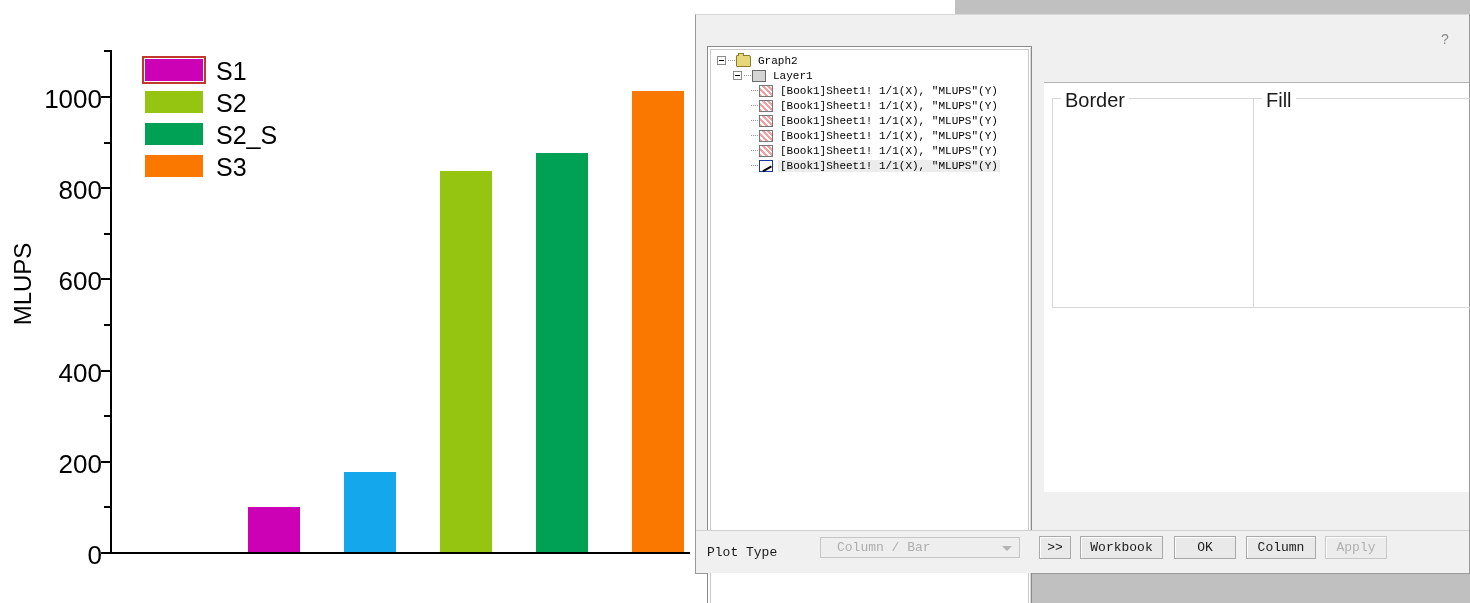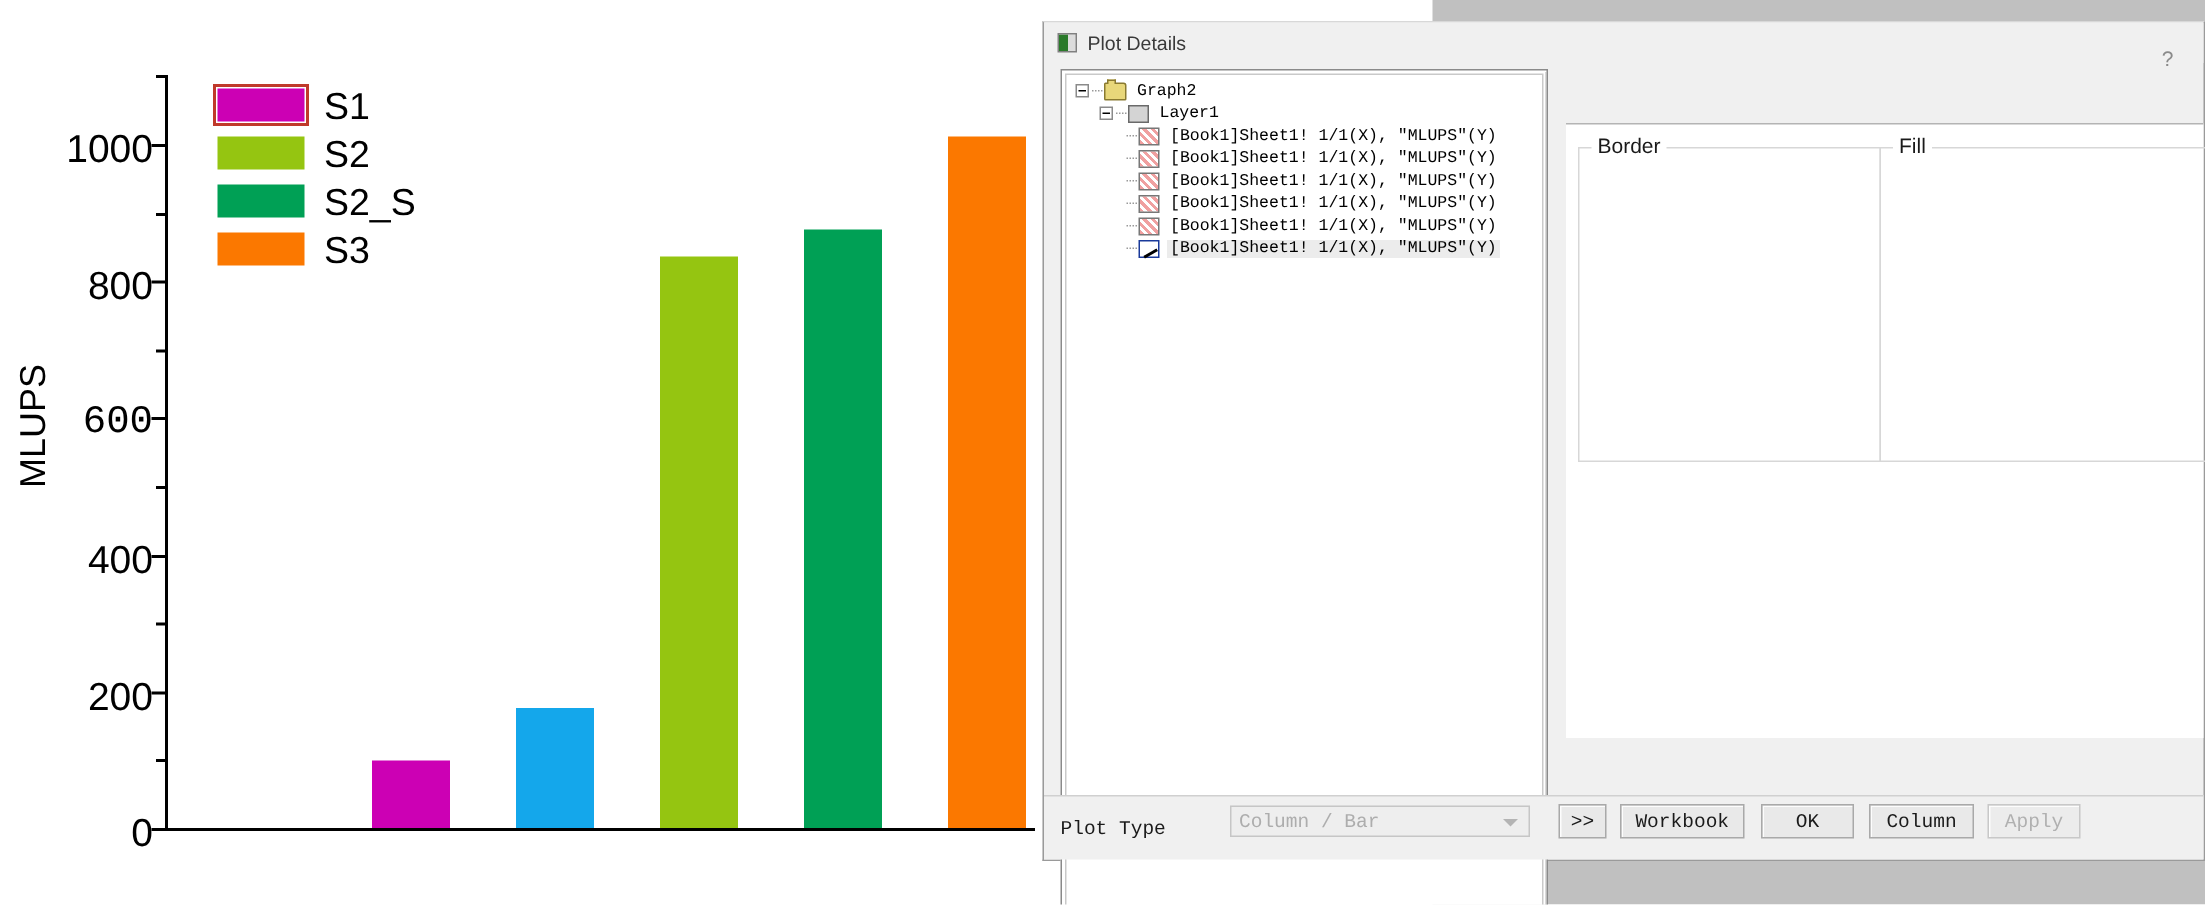--- a/index.html
+++ b/index.html
@@ -140,27 +140,27 @@
     position:absolute;left:348px;top:67px;width:425px;height:410px;
     background:#ffffff;border-top:1px solid #b4b4b4;
     box-sizing:border-box;
   }
 
   .groupbox{
     position:absolute;border:1px solid #d7d7d7;box-sizing:border-box;
   }
   .group-legend{
     position:absolute;top:-10px;left:8px;background:#ffffff;padding:0 4px;
-    font-size:14px;color:#1a1a1a;
+    font-size:20px;color:#1a1a1a;
   }
 
   .combo{
     position:absolute;border:1px solid #9a9a9a;background:#ffffff;
     box-sizing:border-box;display:flex;align-items:center;
-    font-size:14px;color:#1a1a1a;padding-left:5px;
+    font-size:14px;color:#1a1a1a;padding-left:16px;
   }
   .combo .arrow{
     position:absolute;right:7px;top:50%;margin-top:-2px;
     width:0;height:0;border-left:5px solid transparent;border-right:5px solid transparent;
     border-top:5px solid #4a4a4a;
   }
   .combo.disabled{background:#eeeeee;color:#adadad;border-color:#c6c6c6;}
   .combo.disabled .arrow{border-top-color:#b4b4b4;}
 
   
@@ -204,21 +204,21 @@
       <div class="tick-minor" style="left: 104px; top: 232.8px;"></div>
       <div class="tick-major" style="left: 101px; top: 187.2px;"></div>
       <div class="tick-minor" style="left: 104px; top: 141.6px;"></div>
       <div class="tick-major" style="left: 101px; top: 96px;"></div>
       <div class="tick-minor" style="left: 104px; top: 50.4px;"></div>
     </div>
   <div id="ylabels">
       <div class="ytick-label" style="top: 542px;">0</div>
       <div class="ytick-label" style="top: 450.8px;">200</div>
       <div class="ytick-label" style="top: 359.6px;">400</div>
-      <div class="ytick-label" style="top: 268.4px; font-family: Liberation Mono, monospace;">600</div>
+      <div class="ytick-label" style="top: 268.4px;">600</div>
       <div class="ytick-label" style="top: 177.2px;">800</div>
       <div class="ytick-label" style="top: 86px;">1000</div>
     </div>
 
   <div id="y-axis-title">MLUPS</div>
 
   <div id="plotarea">
       <div class="bar" style="left: 136px; width: 52px; height: 45.144px; background: rgb(204, 0, 180);"></div>
       <div class="bar" style="left: 232px; width: 52px; height: 80.256px; background: rgb(20, 167, 235);"></div>
       <div class="bar" style="left: 328px; width: 52px; height: 381.216px; background: rgb(149, 197, 17);"></div>
@@ -249,24 +249,20 @@
         <span class="legend-swatch-wrap">
           <span class="legend-swatch" style="background: rgb(251, 120, 0);"></span>
         </span>
         <span class="legend-text">S3</span>
       </div>
     </div>
 </div>
 
 <div id="dialog">
 
-  <div id="titlebar">
-    <span id="title-icon"></span>
-    <span id="title-text">Plot Details</span>
-  </div>
   <div id="help-btn">?</div>
 
   <div id="tree-panel">
     <div id="tree-inner">
         <div class="tree-row">
           <span class="tree-indent" style="width: 2px;"></span>
           <span class="expander"></span>
           <span class="dots"></span>
           <span class="ico-folder"></span>
           <span class="tree-label">Graph2</span>

